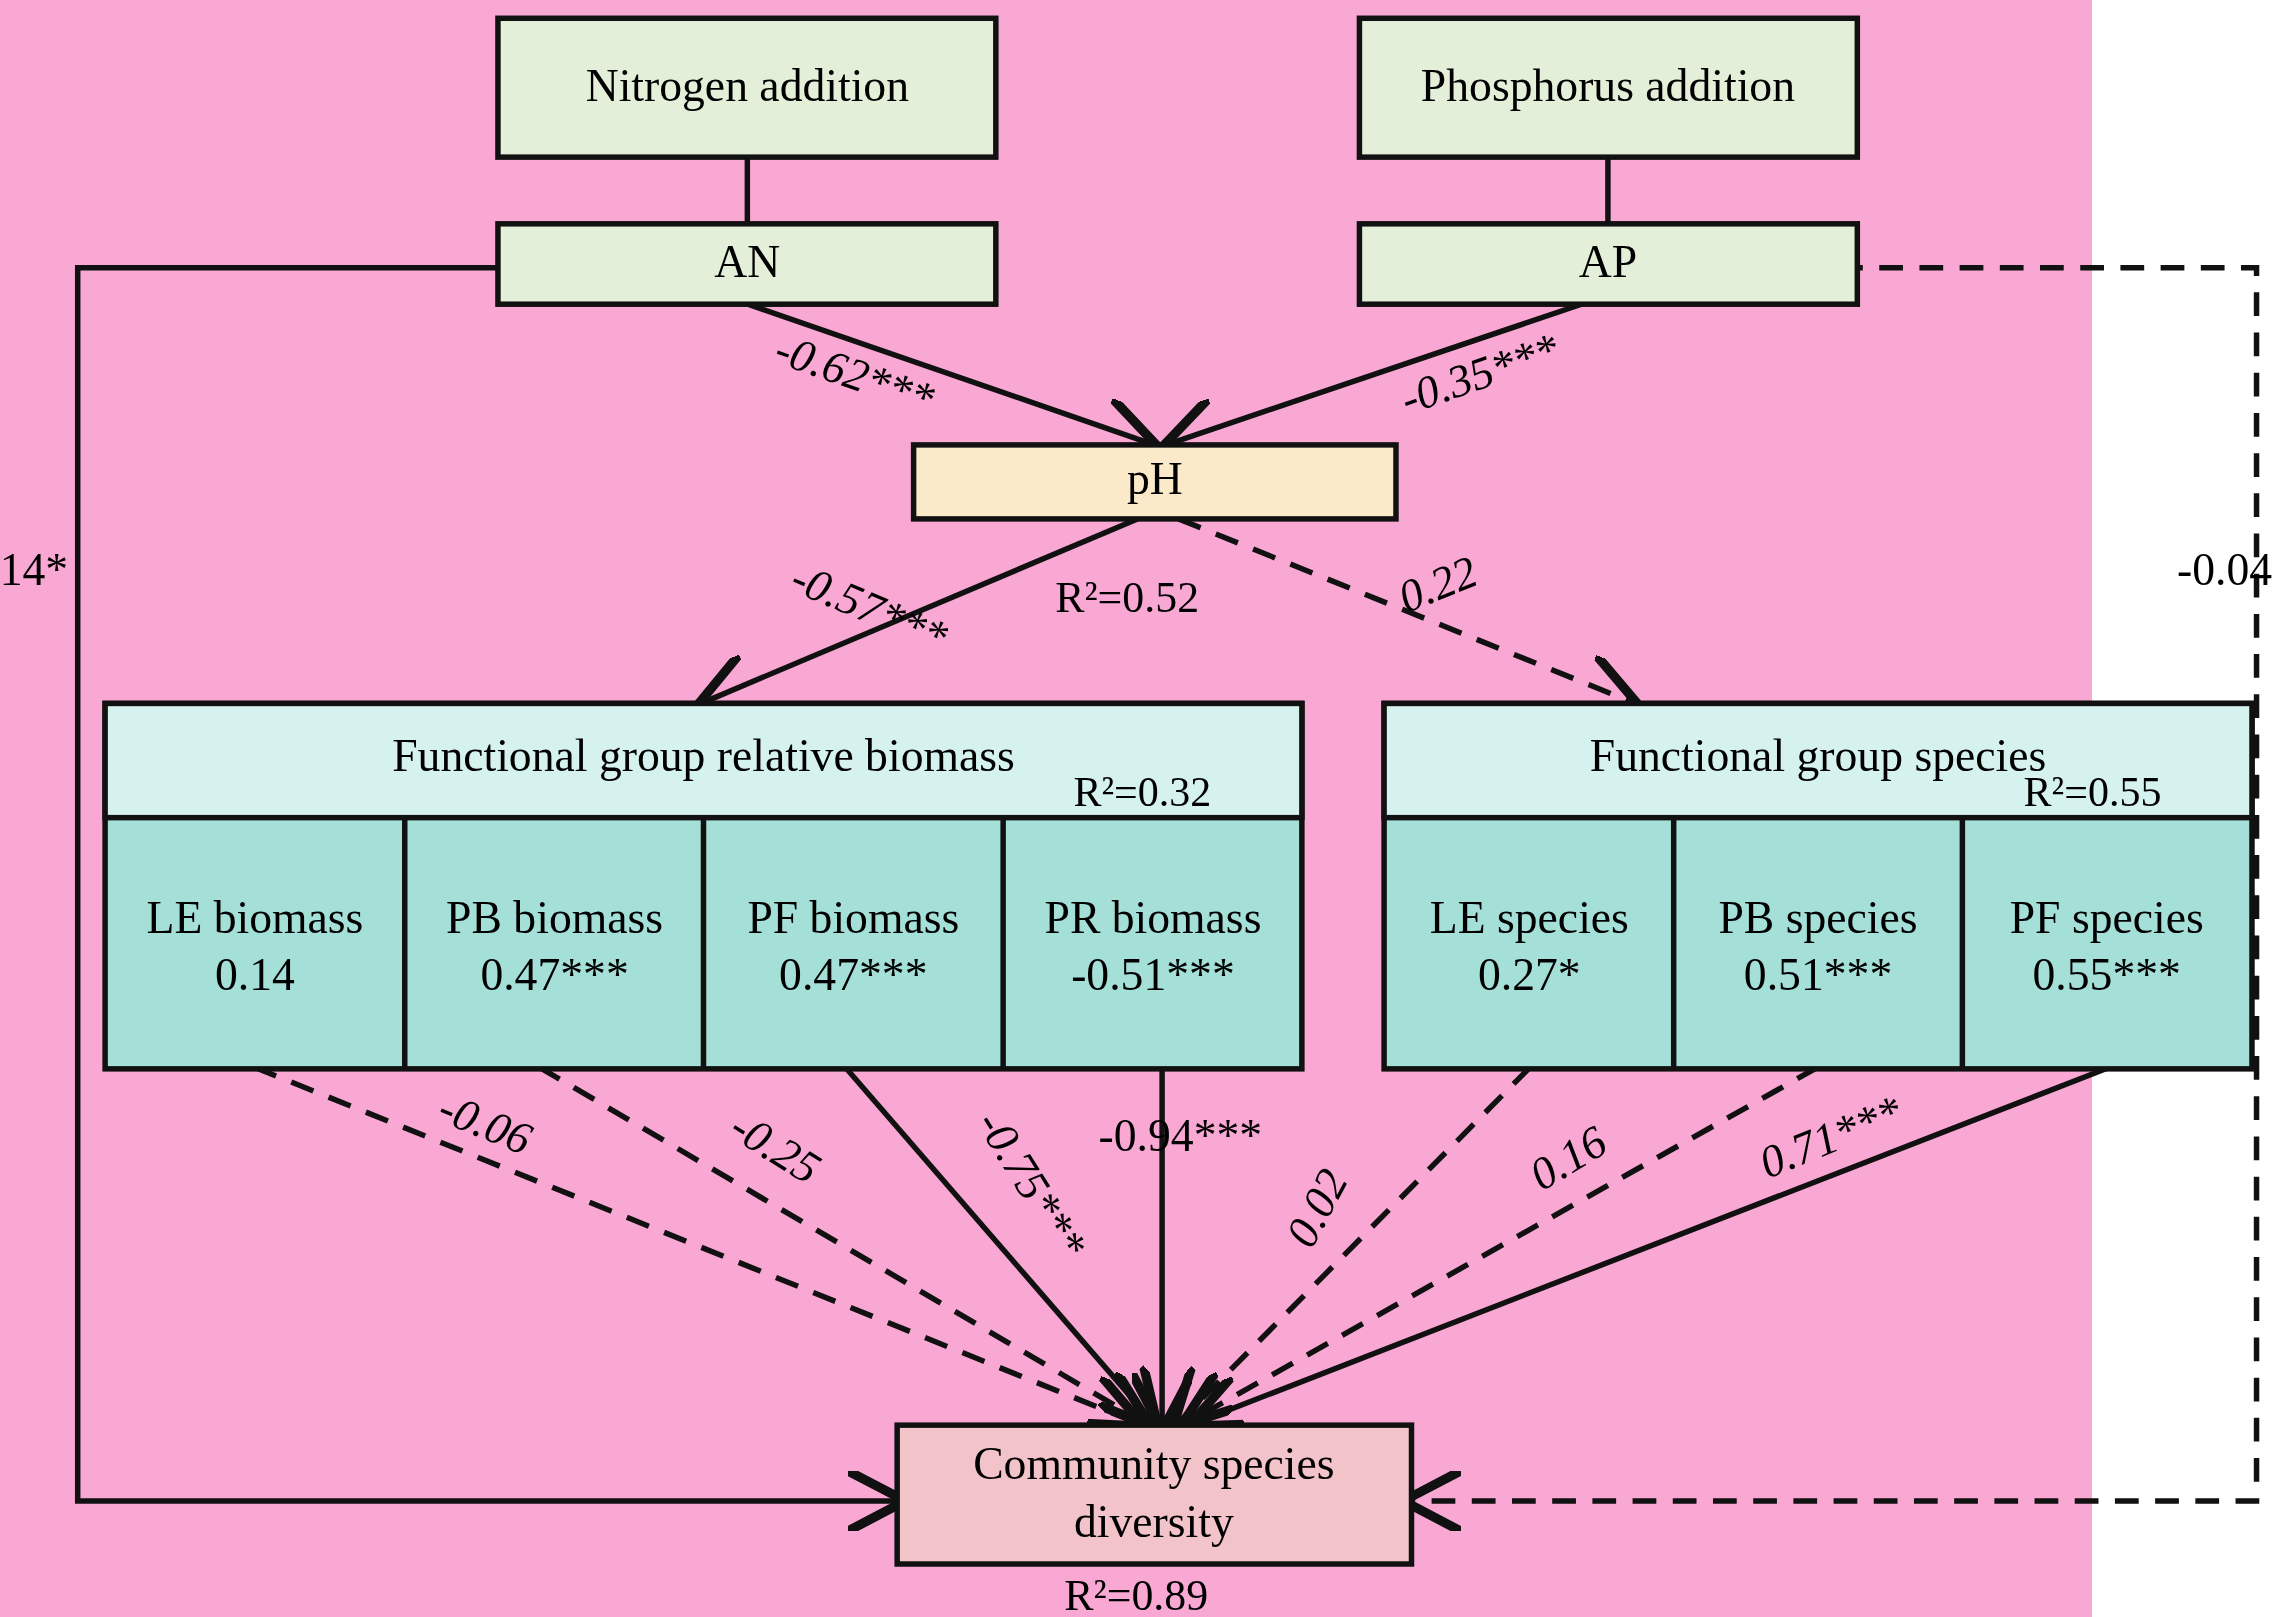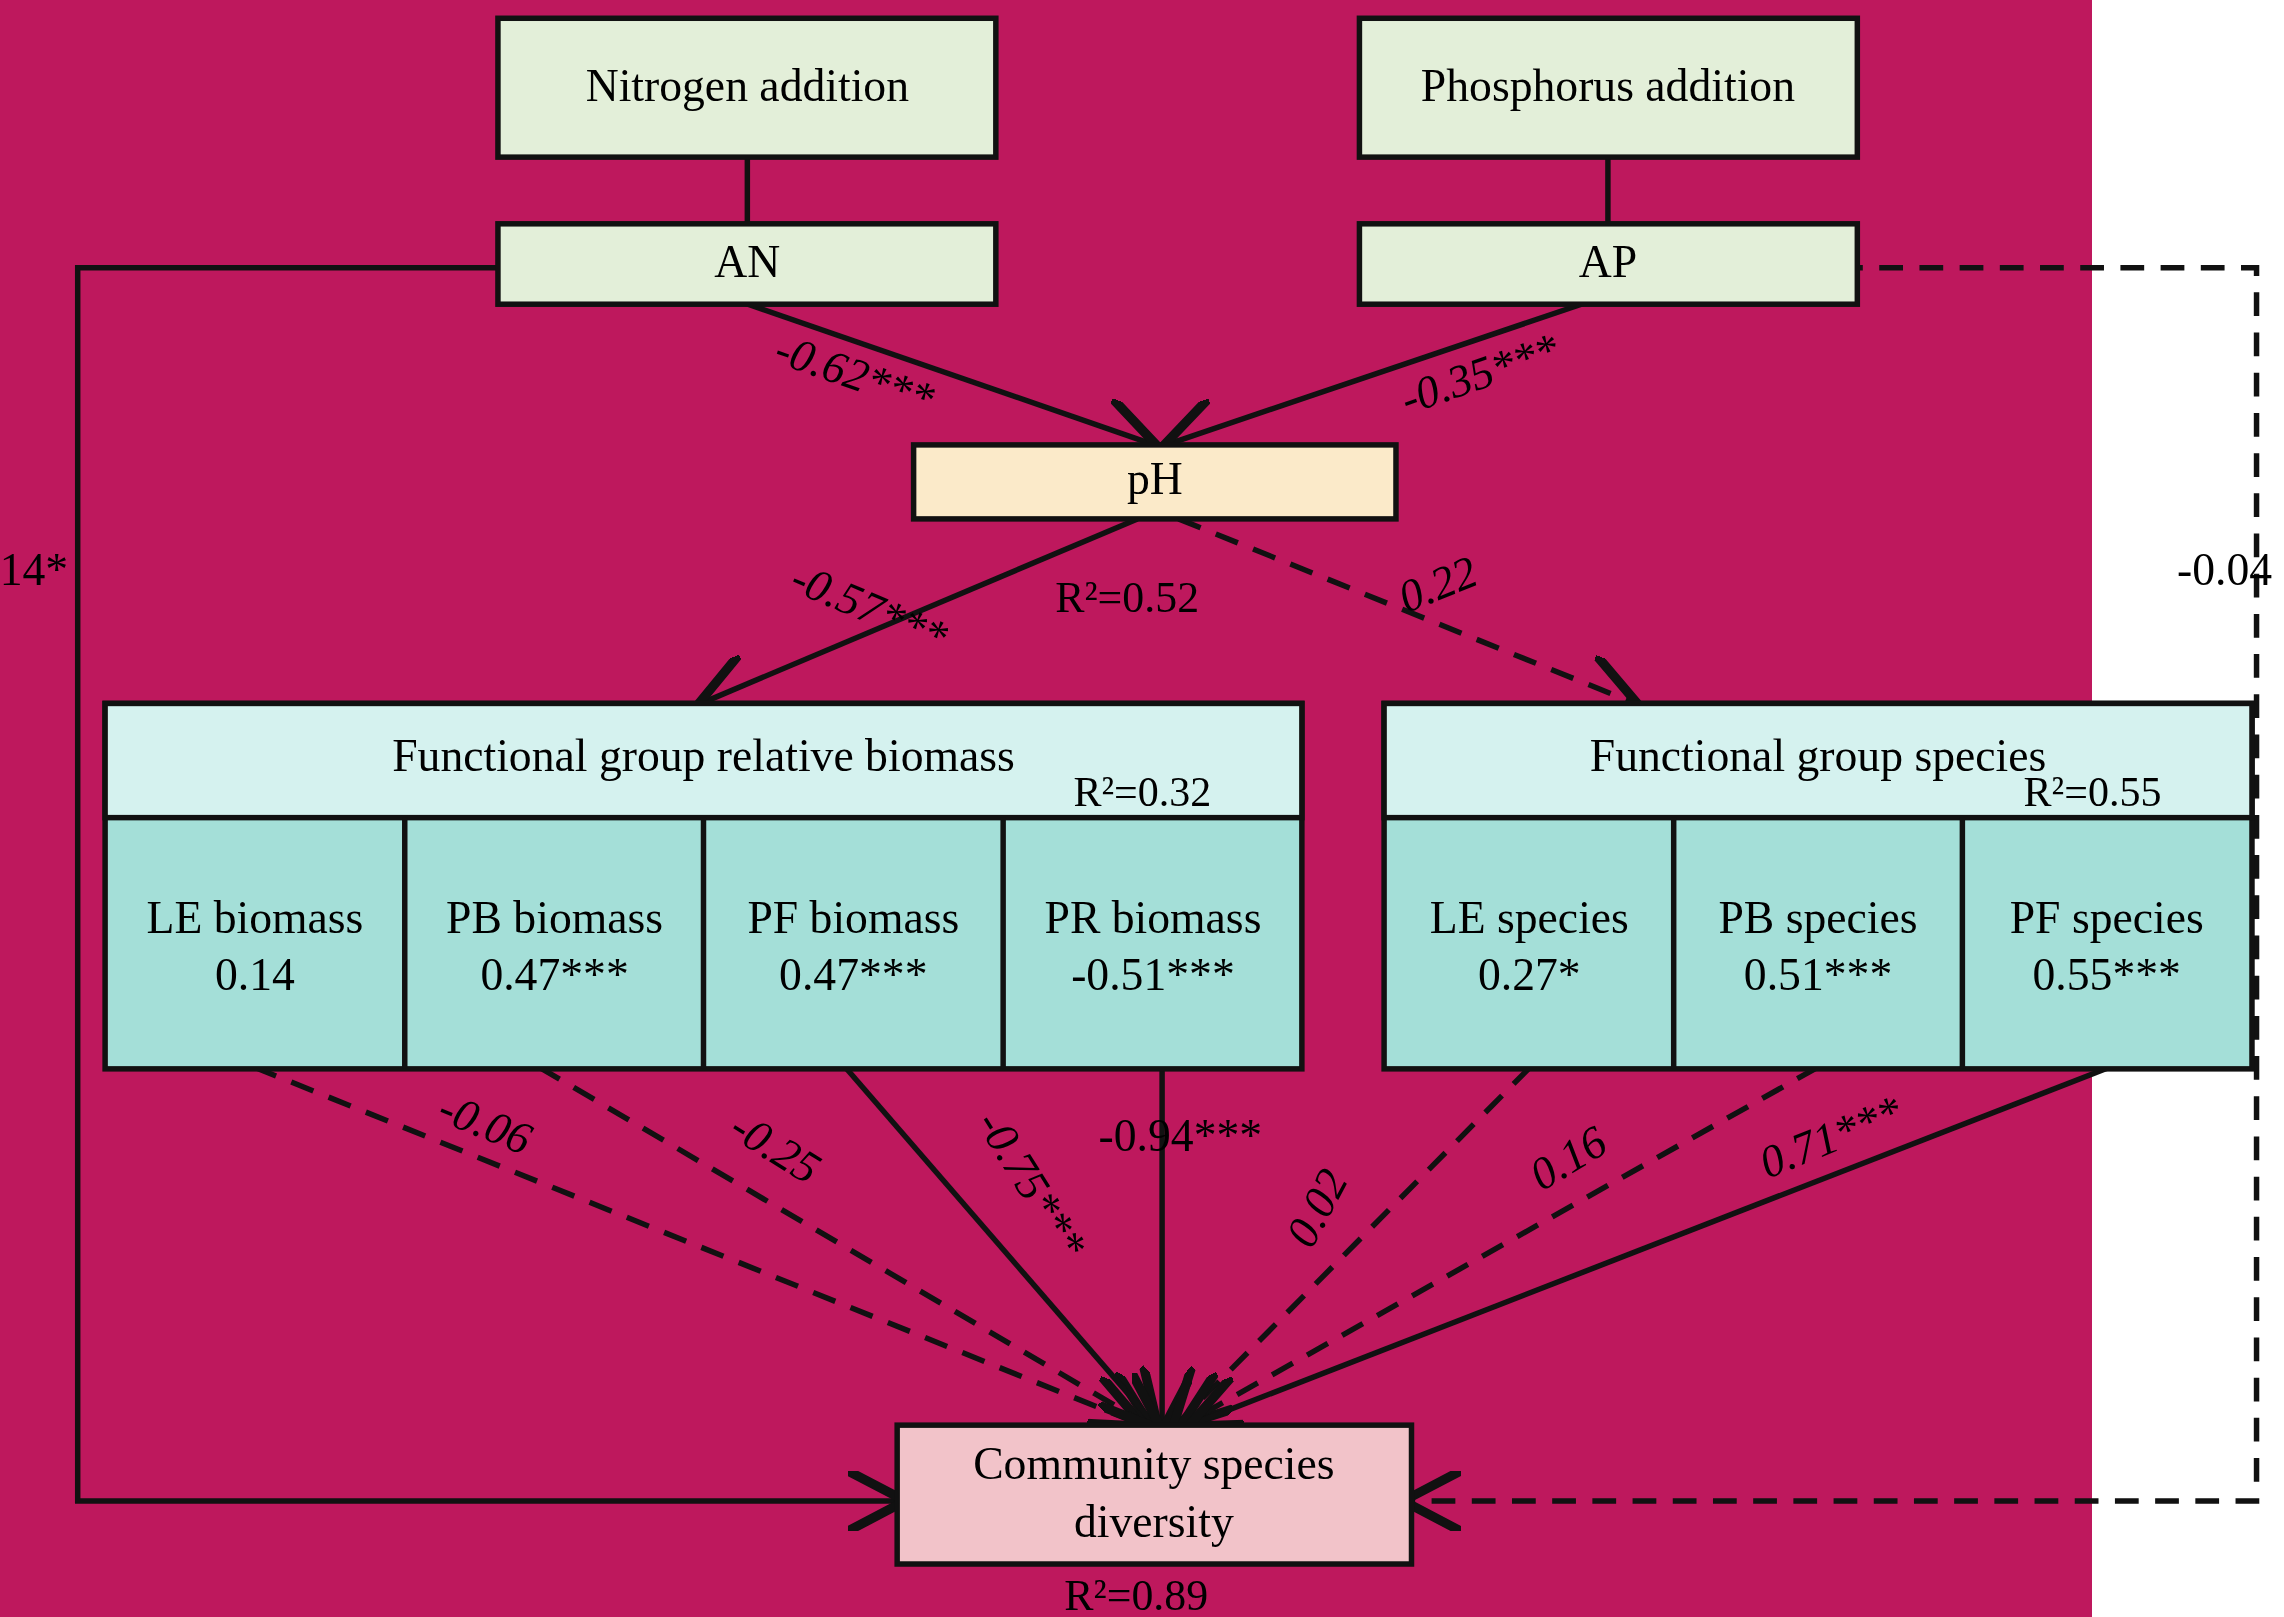--- a/index.html
+++ b/index.html
@@ -1,18 +1,18 @@
 <!DOCTYPE html>
 <html style="font-size:14.6px"><head>
 <meta charset="utf-8">
 <style>
   html,body{margin:0;padding:0;background:#ffffff;}
   body{width:2284px;height:1617px;overflow:hidden;
        font-family:"Liberation Serif","DejaVu Serif",serif;}
-  #stage{position:relative;width:2092px;height:1617px;background:#be185d;}
+  #stage{position:relative;width:2092px;height:1617px;background:#f9a8d4;}
   svg{display:block;}
   .bxtext{font-family:"Liberation Serif","DejaVu Serif",serif;
           text-anchor:middle;dominant-baseline:middle;fill:#000;}
   .plabel{font-family:"Liberation Serif","DejaVu Serif",serif;
           font-style:italic;fill:#000;text-anchor:middle;}
   .plabel-up{font-family:"Liberation Serif","DejaVu Serif",serif;
           font-style:normal;fill:#000;text-anchor:middle;}
   .r2{font-family:"Liberation Serif","DejaVu Serif",serif;fill:#000;}
 </style>
 </head>

